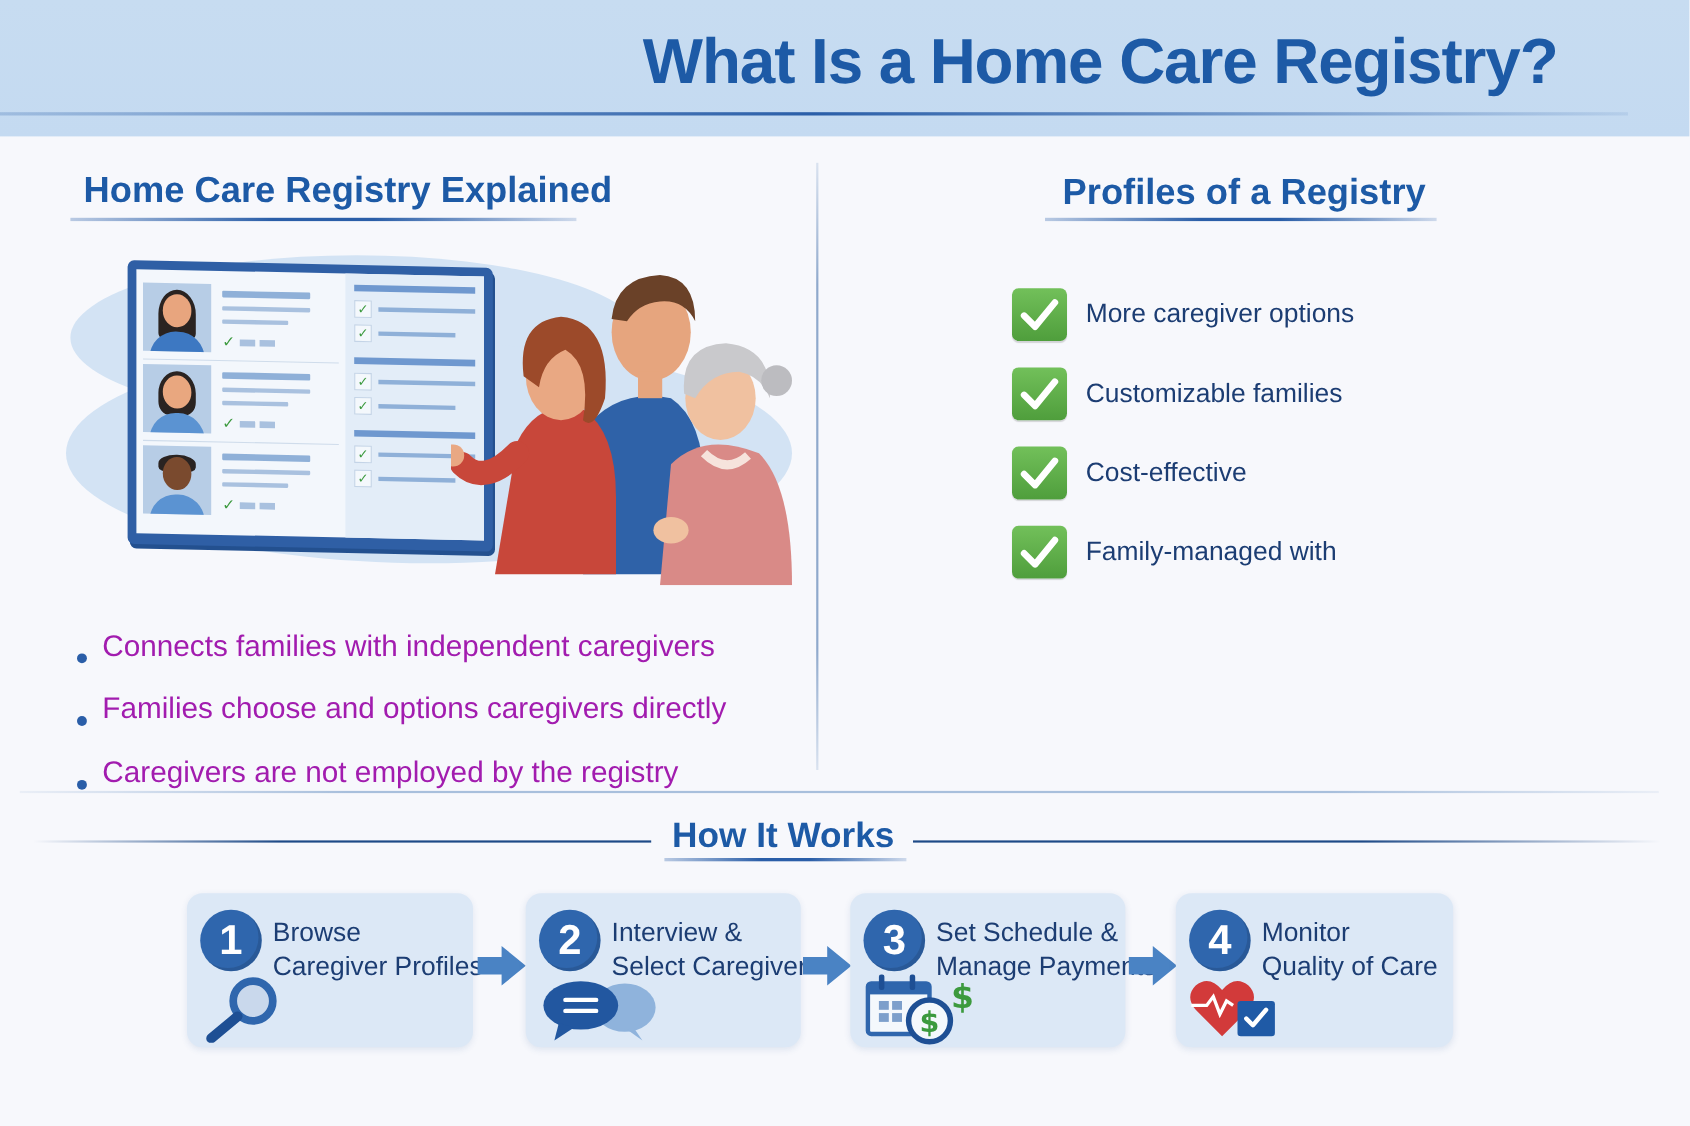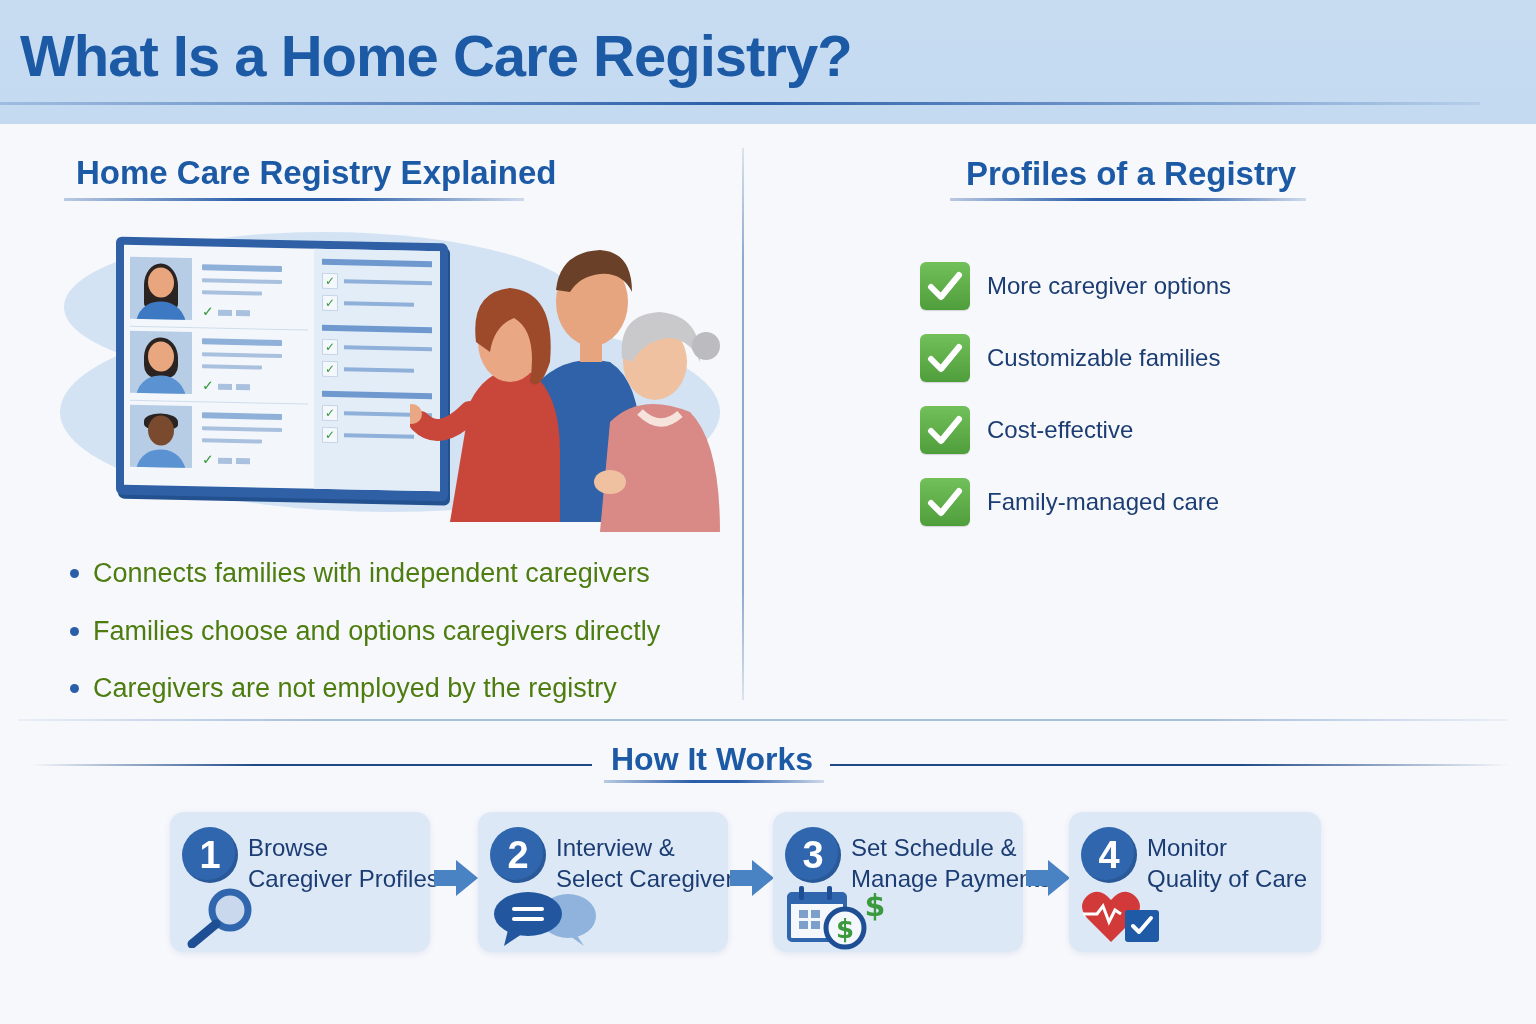--- a/index.html
+++ b/index.html
@@ -9,22 +9,22 @@
     font-family: "Liberation Sans", "DejaVu Sans", sans-serif;
     color: #1c3d73;
     position: relative;
   }
   .header {
     position: absolute; left: 0; top: 0; width: 1536px; height: 124px;
     background: linear-gradient(180deg, #c7dcf1 0%, #c4daf1 100%);
   }
   .header-title {
     position: absolute; left: 0; width: 1416px; top: 22px;
-    text-align: left; font-size: 58px; font-weight: bold;
-    color: #1d5aa6; letter-spacing: -1px; padding-left: 20px;
+    text-align: right; font-size: 58px; font-weight: bold;
+    color: #1d5aa6; letter-spacing: -1px;
   }
   .header-rule {
     position: absolute; left: 0; top: 102px; width: 1480px; height: 3px;
     background: linear-gradient(90deg, rgba(47,99,170,0.25), #2a5ea8 50%, rgba(47,99,170,0.1));
   }
 
   .section-title {
     position: absolute; font-size: 33px; font-weight: bold; color: #1d5aa6;
     white-space: nowrap;
   }
@@ -85,21 +85,21 @@
     width: 16px; height: 16px; background: #f4f8fc; border: 1px solid #c4d4e7;
     color: #3c9a3e; font-size: 12px; font-weight: bold; line-height: 14px; text-align: center;
   }
   .cline { height: 4px; background: #8fb0d8; flex: 1; }
 
   .person { position: absolute; }
 
   
   .bullets { position: absolute; left: 68px; top: 545px; }
   .bullet {
-    display: flex; align-items: center; height: 57.5px; font-size: 27px; color: #4d7c0f;
+    display: flex; align-items: flex-end; height: 57.5px; font-size: 27px; color: #a21caf;
     white-space: nowrap;
   }
   .bullet-dot { width: 9px; height: 9px; border-radius: 50%; background: #2a5ea8; margin-right: 14px; margin-left: 2px; }
 
   
   .benefits { position: absolute; left: 920px; top: 250px; }
   .benefit { display: flex; align-items: center; height: 72px; }
   .green-check {
     width: 50px; height: 48px; border-radius: 6px;
     background: linear-gradient(180deg, #72c05a, #4f9e3c);
@@ -294,21 +294,21 @@
         </svg>
     </div>
     <span class="benefit-text">Cost-effective</span>
   </div>
   <div class="benefit">
     <div class="green-check">
       <svg width="36" height="32" viewBox="0 0 36 32">
           <path d="M4 17 L14 27 L32 5" stroke="#fff" stroke-width="6" fill="none" stroke-linecap="round" stroke-linejoin="round"></path>
         </svg>
     </div>
-    <span class="benefit-text">Family-managed care</span>
+    <span class="benefit-text">Family-managed with</span>
   </div>
 </div>
 
 <div class="hdivider"></div>
 
 <div class="how-line" style="left:30px; width:562px;"></div>
 <div class="how-line right" style="left:830px; width:680px;"></div>
 <div class="section-title" style="left:611px; top:741px; font-size:32px;">How It Works</div>
 <div class="section-underline" style="left:604px; top:780px; width:220px; height:3px;"></div>
 

